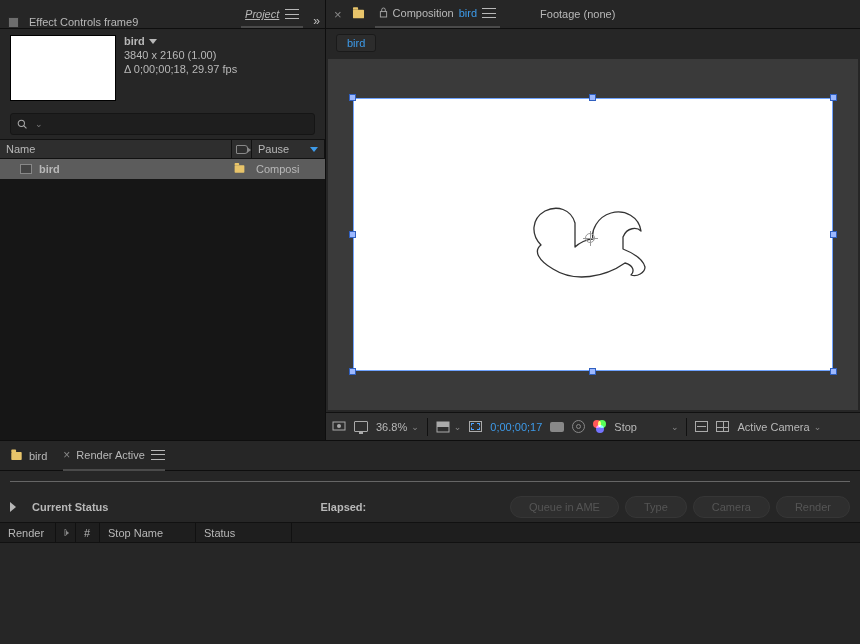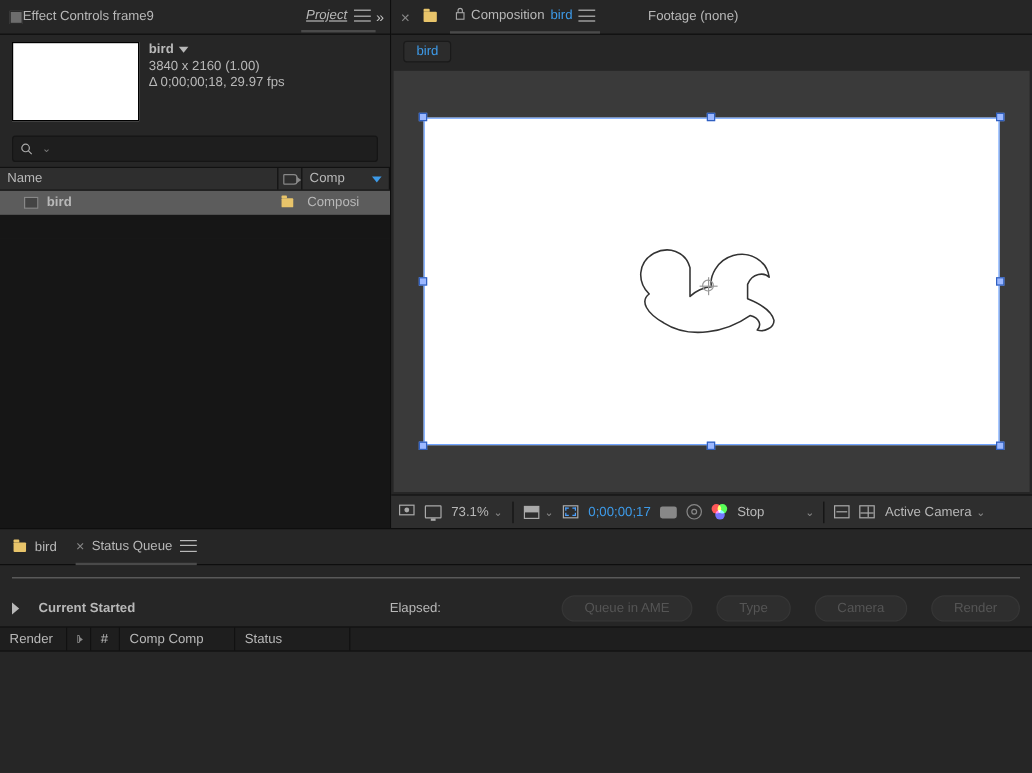--- a/index.html
+++ b/index.html
@@ -19,21 +19,21 @@
   * { box-sizing:border-box; font-family:"Segoe UI","Helvetica Neue",Arial,sans-serif; font-size:11px; color:var(--text); }
   html,body { margin:0; padding:0; background:var(--bg); width:860px; height:644px; overflow:hidden; }
   .app { width:860px; height:644px; position:relative; }
 
   
   .top-row { position:absolute; left:0; top:0; height:440px; width:860px; display:flex; }
   .left-col { width:326px; height:440px; border-right:1px solid var(--line); display:flex; flex-direction:column; background:var(--panel); }
   .right-col { flex:1; height:440px; display:flex; flex-direction:column; background:var(--panel); }
 
   
-  .left-head { height:29px; display:flex; align-items:center; padding:0 8px; border-bottom:1px solid var(--line); }
+  .left-head { height:29px; display:flex; align-items:flex-end; padding:0 8px; gap:10px; border-bottom:1px solid var(--line); }
   .sq { width:11px; height:11px; background:#6d6d6d; border:1px solid #2a2a2a; flex:none; }
   .head-title { white-space:nowrap; }
   .head-spacer { flex:1; }
   .active-tab { display:flex; align-items:center; gap:6px; border-bottom:2px solid #4a4a4a; padding:6px 4px;font-style:italic;}
   .active-tab > .lbl { text-decoration:underline; }
   .burger { width:14px; height:10px; display:flex; flex-direction:column; justify-content:space-between;}
   .burger > div { height:1px; background:var(--text); }
   .dbl-chev { font-size:12px; letter-spacing:-3px; color:#c0c0c0; }
 
   
@@ -136,21 +136,21 @@
   .bottom { position:absolute; left:0; top:440px; width:860px; height:204px; background:var(--panel); border-top:1px solid var(--line);}
   .bt-tabs { height:30px; display:flex; align-items:center; padding:0 10px; gap:16px; border-bottom:1px solid var(--line);}
   .bt-tab { display:flex; align-items:center; gap:6px; height:30px;}
   .bt-tab.active { border-bottom:2px solid #4a4a4a;}
   .bt-divider { height:1px; background:#666; margin:10px;}
   .cr-row { display:flex; align-items:center; gap:16px; padding:4px 10px;}
   .cr-row .tw { width:0;height:0;border-top:5px solid transparent;border-bottom:5px solid transparent;border-left:6px solid var(--text);}
   .cr-title { font-weight:600;}
   .cr-spacer1 { width:180px;}
   .r-btn { height:22px; padding:0 18px; border:1px solid #363636; border-radius:11px; background:#2e2e2e; color:#555; display:flex; align-items:center;}
-  .btns { display:flex; gap:20px; margin-left:auto;}
+  .btns { display:flex; gap:6px; margin-left:auto;}
   .rq-head { height:21px; background:var(--bg2); border-top:1px solid #111; border-bottom:1px solid #111; display:flex; align-items:center;}
   .rq-head .c { padding:0 8px; height:100%; display:flex; align-items:center; border-right:1px solid #111;}
 </style>
 </head>
 <body>
 
 <div class="app">
   <div class="top-row">
 
     <div class="left-col">
@@ -192,21 +192,21 @@
           <span class="caret">⌄</span>
         </div>
       </div>
 
       <div class="plist-head">
         <div class="cell c1">Name</div>
         <div class="cell c2">
             <span class="tag-icon"></span>
           </div>
         <div class="cell c3">
-            <span style="flex:1">Comp</span>
+            <span style="flex:1">Pause</span>
             <span class="tri" style="margin-left:auto"></span>
           </div>
       </div>
       <div class="plist">
         <div class="prow sel">
           <span style="width:9px"></span>
           <span class="compicon"></span>
           <span class="name" style="font-weight:600">bird</span>
           <span class="c2">
               <span class="folder gold" style="transform:scale(.75)"></span>
@@ -266,21 +266,21 @@
         </div>
       </div>
 
       <div class="right-foot">
         <span><svg width="14" height="12">
               <rect x="1" y="2" width="12" height="8" fill="none" stroke="#aaa"></rect>
               <circle cx="7" cy="6" r="2" fill="#aaa"></circle>
             </svg></span>
         <span class="monitor"></span>
         <span class="dd">
-            <span>73.1%</span>
+            <span>36.8%</span>
             <span class="chev">⌄</span>
           </span>
         <span class="sep"></span>
         <span class="dd">
             <svg width="14" height="12">
               <rect x="1" y="1" width="12" height="10" fill="none" stroke="#aaa"></rect>
               <rect x="1" y="1" width="12" height="5" fill="#aaa"></rect>
             </svg>
             <span class="chev">⌄</span>
           </span>
@@ -311,44 +311,44 @@
   </div>
 
   <div class="bottom">
     <div class="bt-tabs">
       <div class="bt-tab">
         <span class="folder gold" style="transform:scale(.8)"></span>
         <span>bird</span>
       </div>
       <div class="bt-tab active">
         <span class="x" style="font-size:12px">×</span>
-        <span>Status Queue</span>
+        <span>Render Active</span>
         <span class="burger">
             <div></div>
             <div></div>
             <div></div>
           </span>
       </div>
     </div>
     <div class="bt-divider"></div>
     <div class="cr-row">
       <span class="tw"></span>
-      <span class="cr-title">Current Started</span>
+      <span class="cr-title">Current Status</span>
       <span class="cr-spacer1"></span>
-      <span style="font-weight:400">Elapsed:</span>
+      <span style="font-weight:700">Elapsed:</span>
       <div class="btns">
         <div class="r-btn">Queue in AME</div>
         <div class="r-btn">Type</div>
         <div class="r-btn">Camera</div>
         <div class="r-btn">Render</div>
       </div>
     </div>
     <div class="rq-head">
       <div class="c" style="width:56px">Render</div>
       <div class="c" style="width:20px;justify-content:center">
           <span class="tag-icon" style="transform:scale(.8)"></span>
         </div>
       <div class="c" style="width:24px">#</div>
-      <div class="c" style="width:96px">Comp Comp</div>
+      <div class="c" style="width:96px">Stop Name</div>
       <div class="c" style="width:96px">Status</div>
     </div>
   </div>
 </div>
 
 </body></html>

